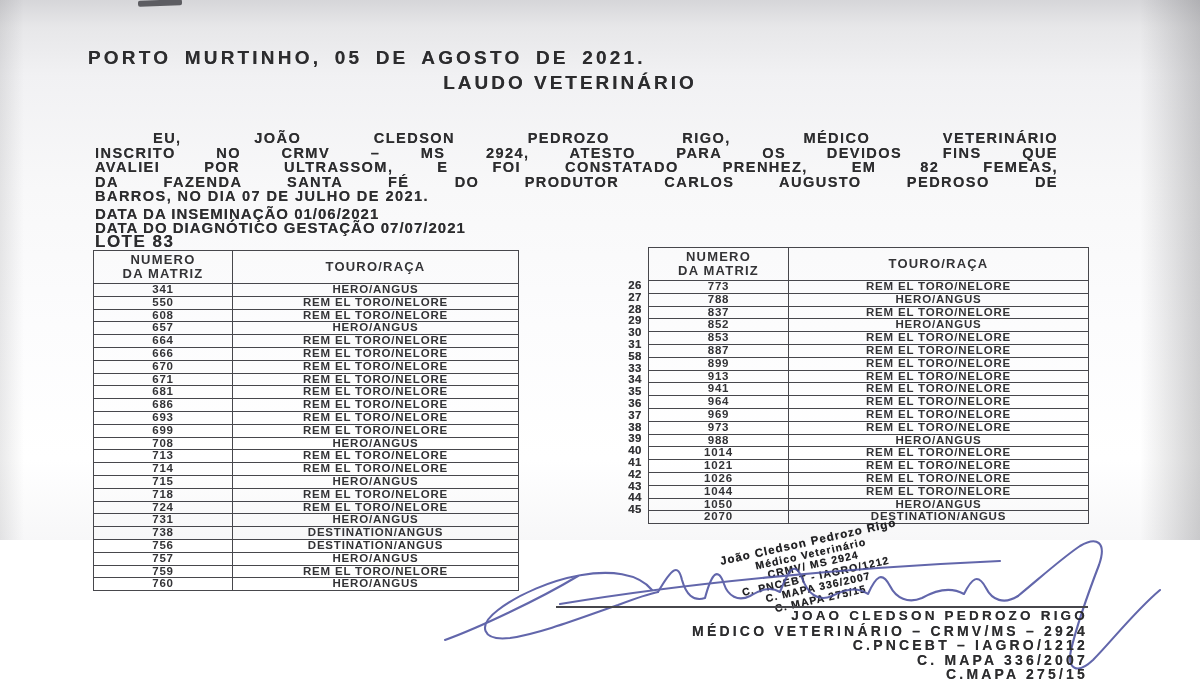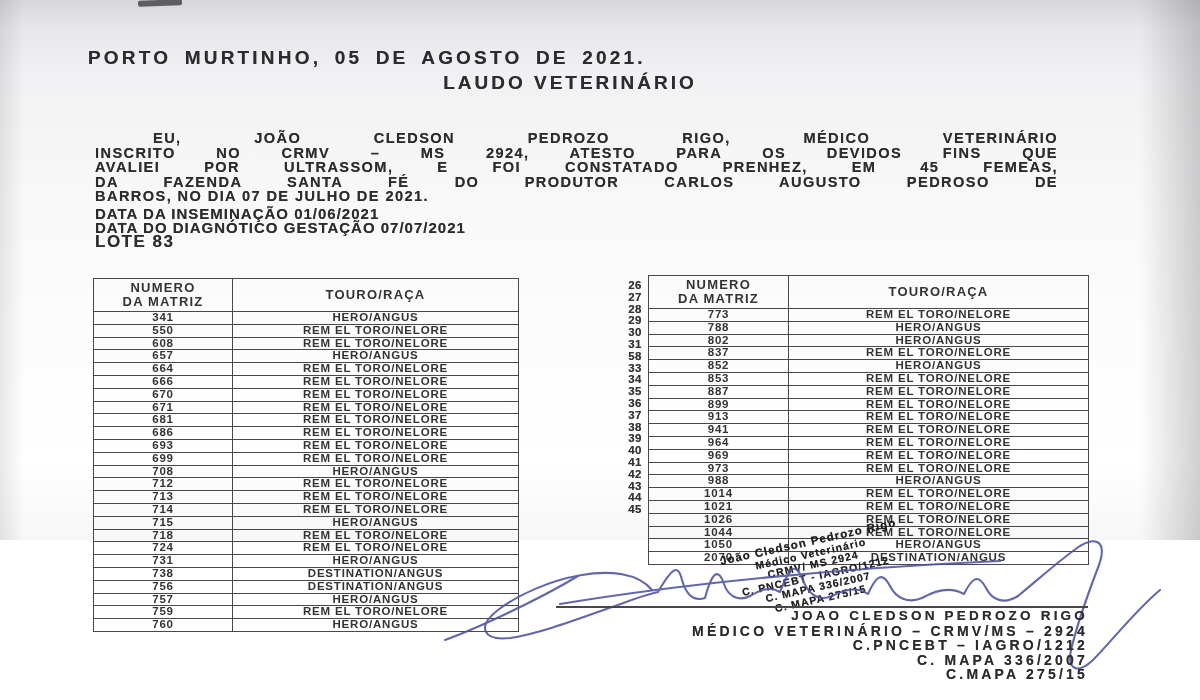--- a/index.html
+++ b/index.html
@@ -23,21 +23,21 @@
   .doc-title{left:330px;top:72px;width:480px;text-align:center;font-size:19px;font-weight:bold;letter-spacing:3px;}
 
   .paragraph{left:95px;top:131px;width:963px;font-size:14.6px;font-weight:bold;letter-spacing:1.4px;}
   .para-line{text-align:justify;text-align-last:justify;line-height:14.6px;white-space:normal;}
   .paragraph div.para-line:first-of-type{text-indent:58px;}
   .paragraph div.para-line:last-of-type{text-align-last:left;}
 
   .dates{left:95px;top:207px;font-size:15px;font-weight:bold;letter-spacing:1px;line-height:13.5px;}
   .lote{font-size:17px;letter-spacing:1.5px;line-height:15px;}
 
-  table.sheet{border-collapse:collapse;table-layout:fixed;margin-top:28px;}
+  table.sheet{border-collapse:collapse;table-layout:fixed;}
   table.sheet th, table.sheet td{
     border:1px solid #47474c;
     padding:0;margin:0;
     font-weight:bold;color:#333336;
     text-align:center;vertical-align:middle;
     overflow:hidden;white-space:nowrap;
   }
   table.sheet th{font-size:13px;line-height:14px;height:32px;letter-spacing:1.2px;white-space:pre-line;}
   table.sheet td{font-size:11.5px;line-height:11.8px;height:11.8px;letter-spacing:.8px;}
   .left-table{left:93px;top:250px;}
@@ -79,21 +79,21 @@
   <div class="abs scan city-date">PORTO MURTINHO, 05 DE AGOSTO DE 2021.</div>
 
   <div class="abs scan doc-title">LAUDO VETERINÁRIO</div>
 
   <div class="abs scan paragraph">
 
       <div class="para-line">EU, JOÃO CLEDSON PEDROZO RIGO, MÉDICO VETERINÁRIO</div>
 
       <div class="para-line">INSCRITO NO CRMV – MS 2924, ATESTO PARA OS DEVIDOS FINS QUE</div>
 
-      <div class="para-line">AVALIEI POR ULTRASSOM, E FOI CONSTATADO PRENHEZ, EM 45 FEMEAS,</div>
+      <div class="para-line">AVALIEI POR ULTRASSOM, E FOI CONSTATADO PRENHEZ, EM 82 FEMEAS,</div>
 
       <div class="para-line">DA FAZENDA SANTA FÉ DO PRODUTOR CARLOS AUGUSTO PEDROSO DE</div>
 
       <div class="para-line">BARROS, NO DIA 07 DE JULHO DE 2021.</div>
     </div>
 
   <div class="abs scan dates">
     <div>DATA DA INSEMINAÇÃO 01/06/2021</div>
     <div>DATA DO DIAGNÓTICO GESTAÇÃO 07/07/2021</div>
     <div class="lote">LOTE 83</div>
@@ -171,24 +171,20 @@
         <tr>
           <td>699</td>
           <td>REM EL TORO/NELORE</td>
         </tr>
 
         <tr>
           <td>708</td>
           <td>HERO/ANGUS</td>
         </tr>
 
-        <tr>
-          <td>712</td>
-          <td>REM EL TORO/NELORE</td>
-        </tr>
 
         <tr>
           <td>713</td>
           <td>REM EL TORO/NELORE</td>
         </tr>
 
         <tr>
           <td>714</td>
           <td>REM EL TORO/NELORE</td>
         </tr>
@@ -300,24 +296,20 @@
         <tr>
           <td>773</td>
           <td>REM EL TORO/NELORE</td>
         </tr>
 
         <tr>
           <td>788</td>
           <td>HERO/ANGUS</td>
         </tr>
 
-        <tr>
-          <td>802</td>
-          <td>HERO/ANGUS</td>
-        </tr>
 
         <tr>
           <td>837</td>
           <td>REM EL TORO/NELORE</td>
         </tr>
 
         <tr>
           <td>852</td>
           <td>HERO/ANGUS</td>
         </tr>

